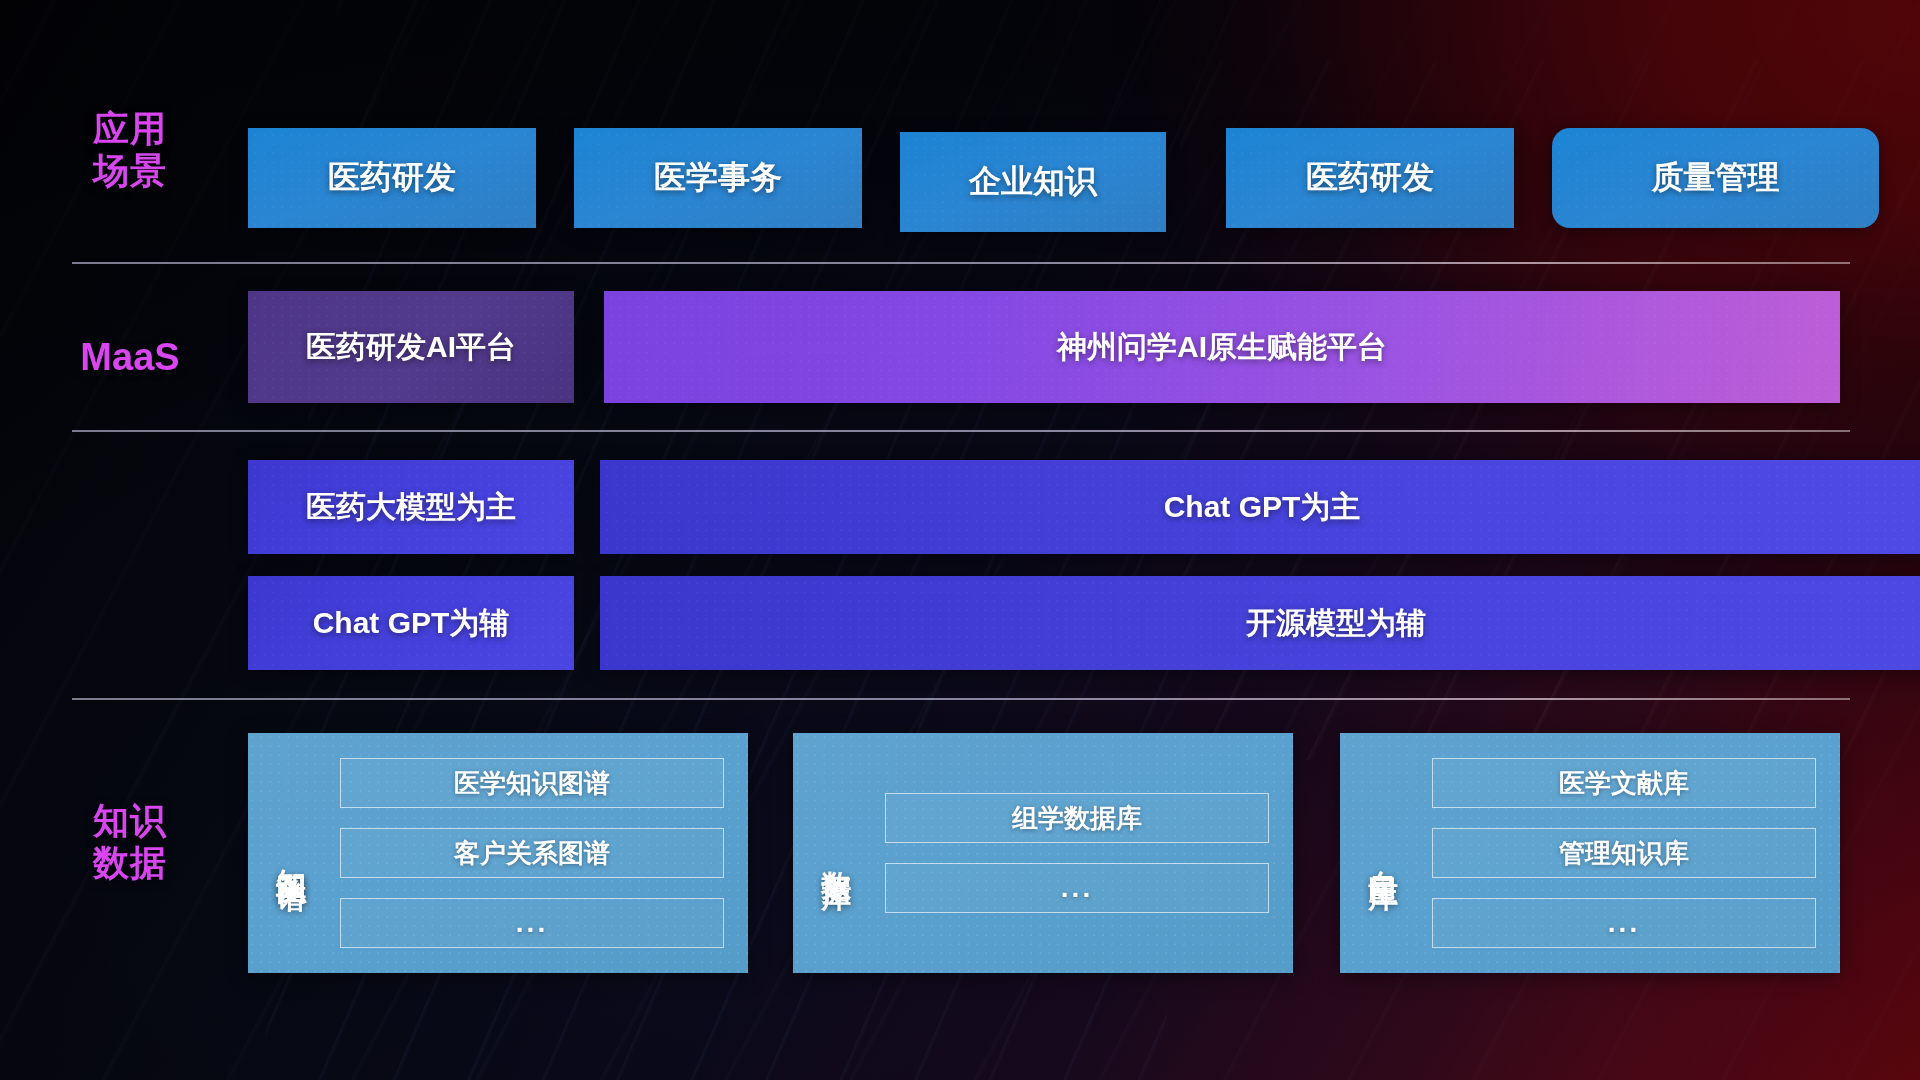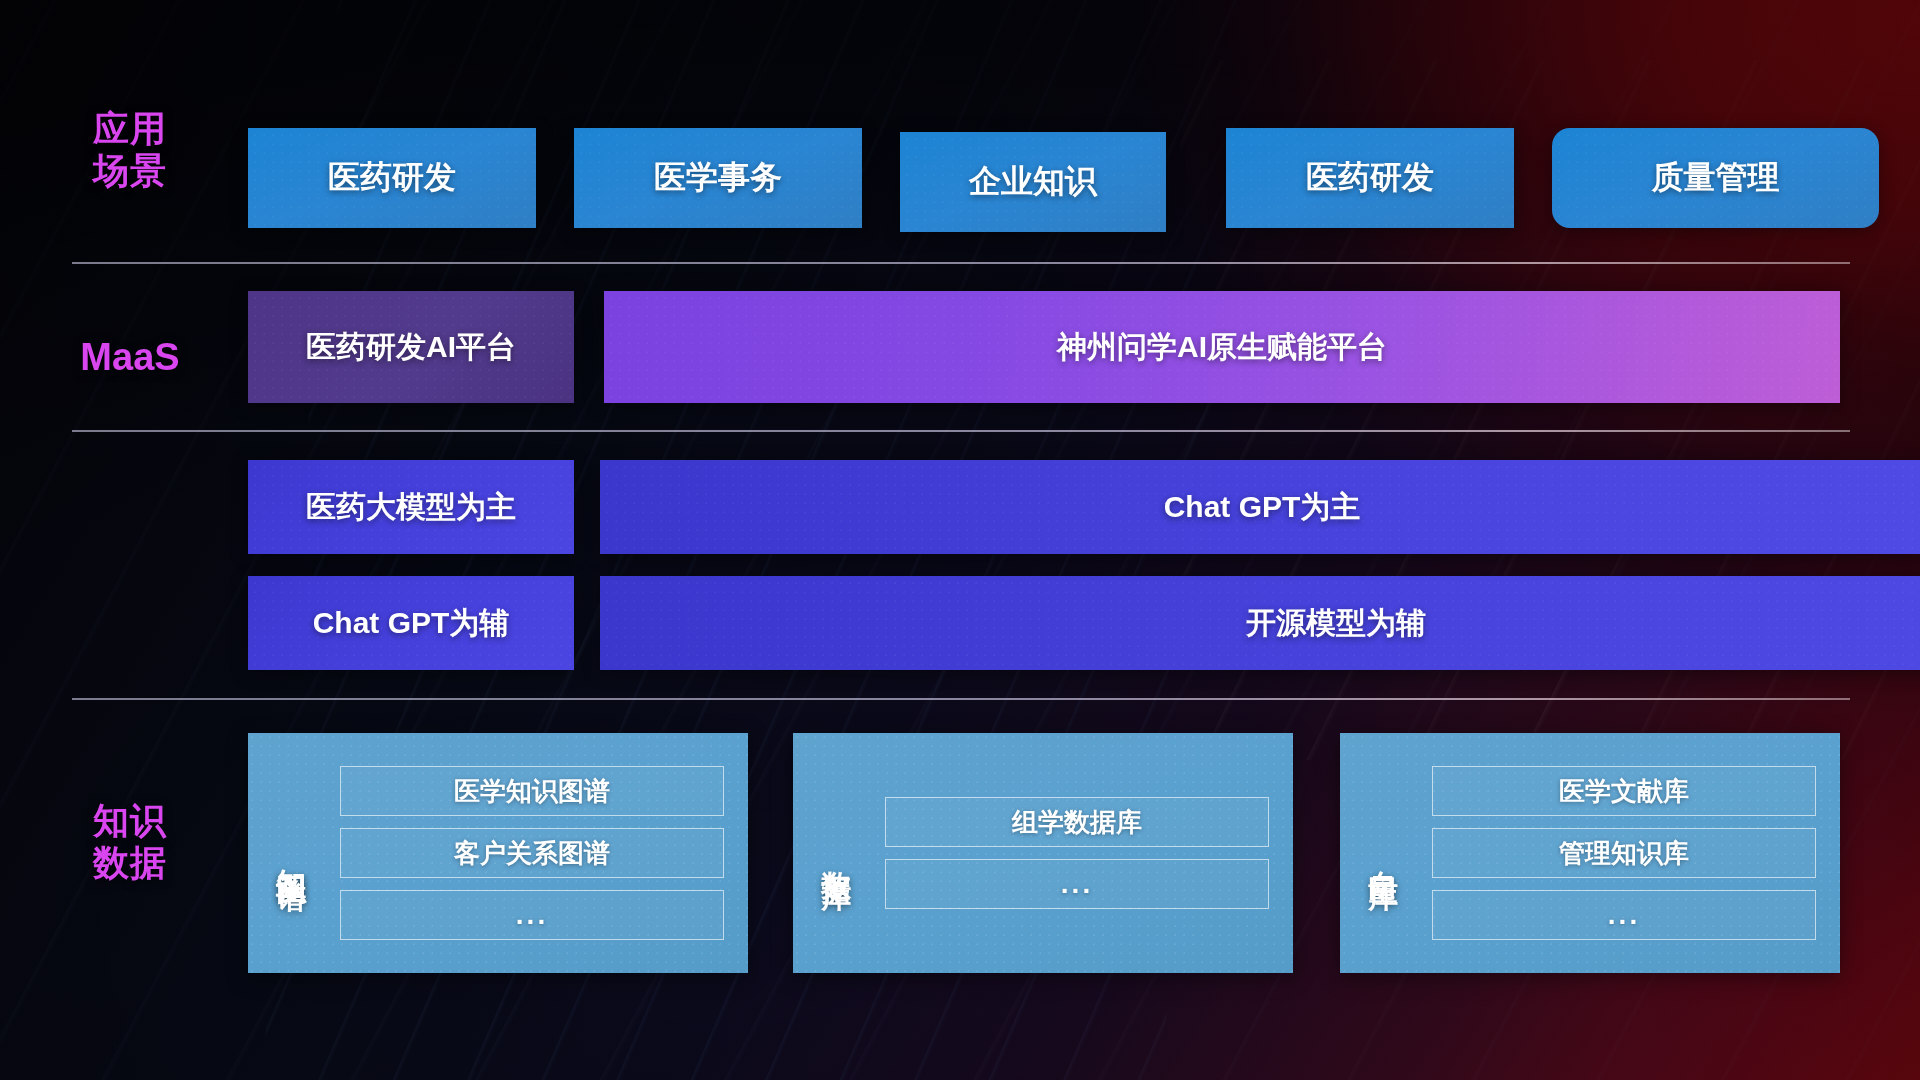--- a/index.html
+++ b/index.html
@@ -206,21 +206,21 @@
     text-shadow: 0 2px 6px rgba(0,0,0,.35);
     flex: 0 0 auto;
   }
   .kd-items {
     position: relative;
     z-index: 2;
     flex: 1 1 auto;
     display: flex;
     flex-direction: column;
     justify-content: center;
-    gap: 12px;
+    gap: 20px;
     padding: 16px 24px 16px 6px;
   }
   .kd-item {
     height: 50px;
     display: flex;
     align-items: center;
     justify-content: center;
     border: 1px solid rgba(255,255,255,.62);
     color: #ffffff;
     font-size: 26px;

